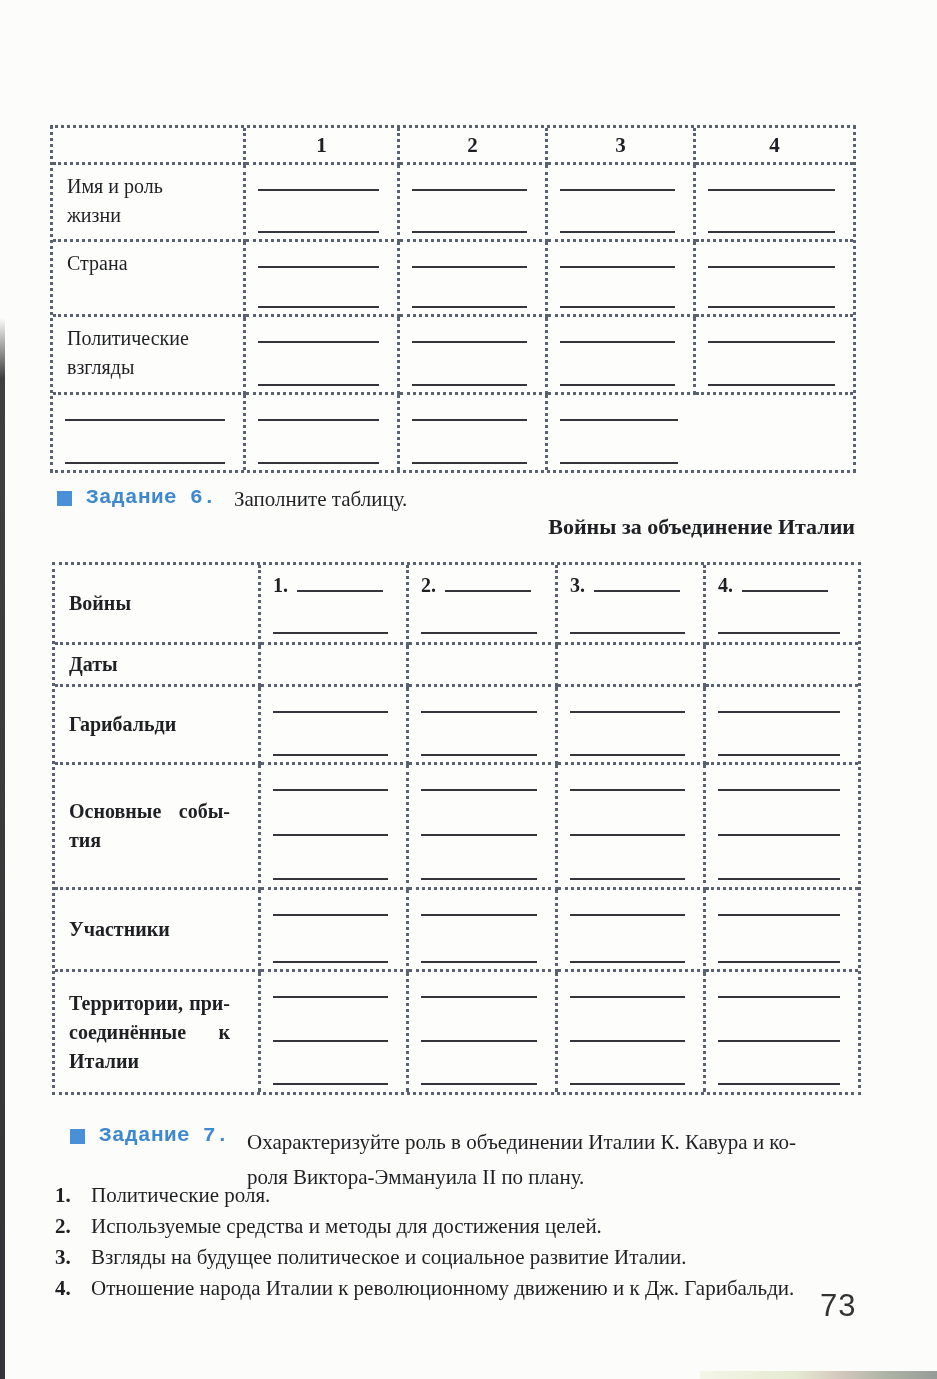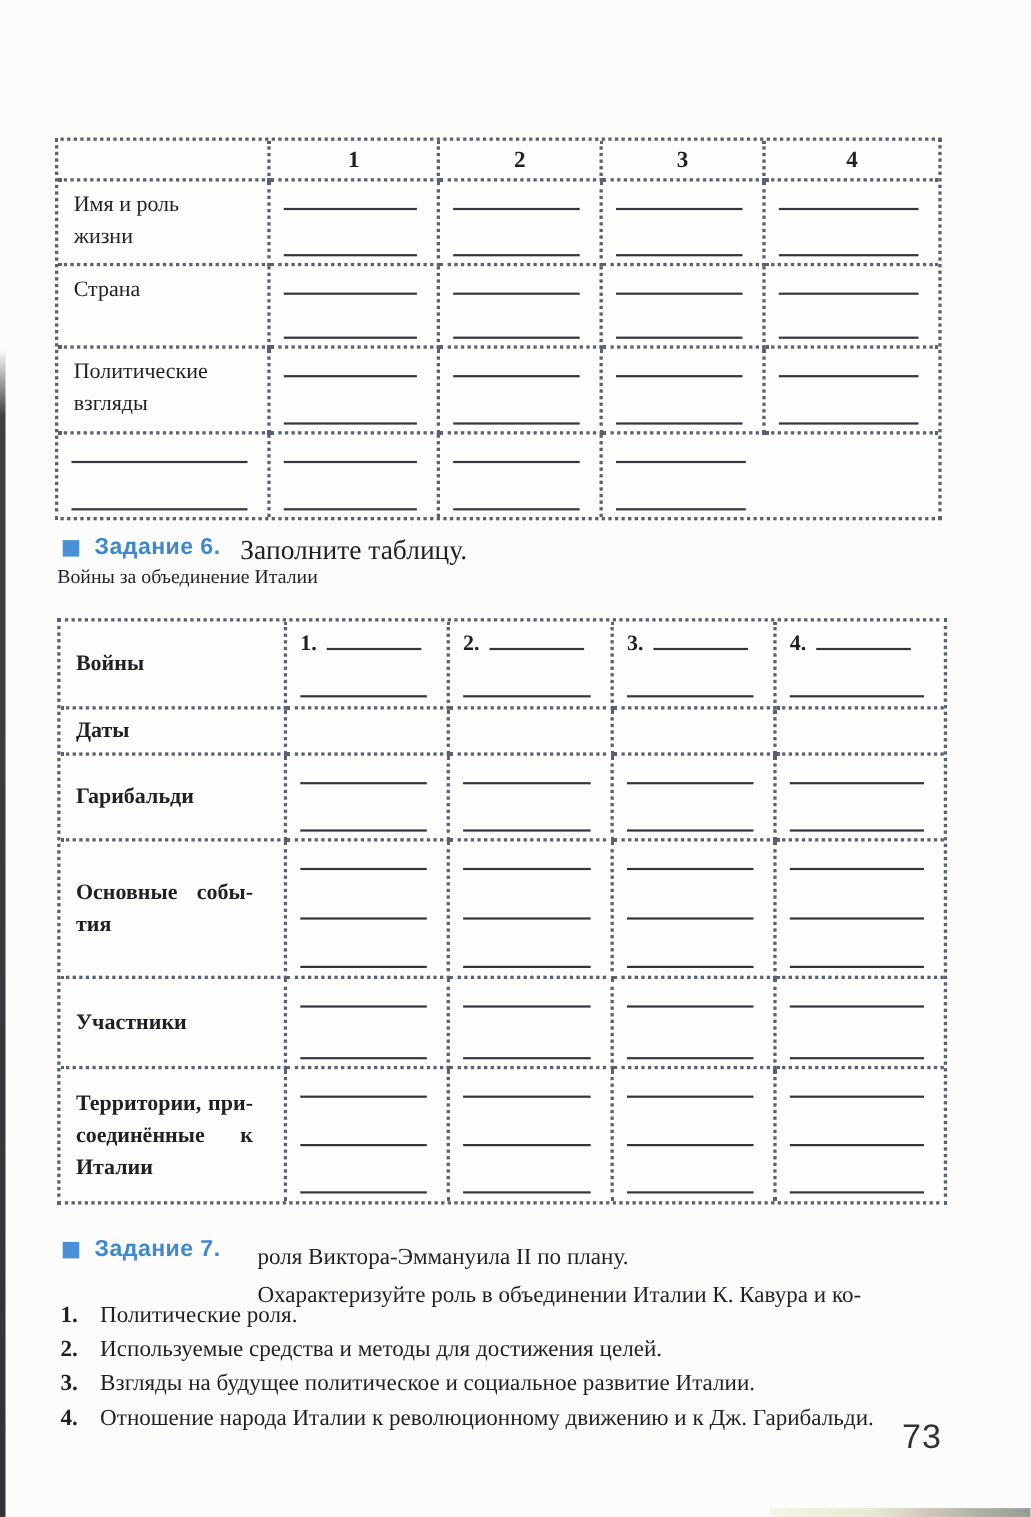--- a/index.html
+++ b/index.html
@@ -89,34 +89,34 @@
   
   .task-line{
     position:absolute;display:flex;align-items:flex-start;
   }
   .task-bullet{
     width:15px;height:15px;background:#4a90d9;
     display:inline-block;flex:0 0 15px;
     margin:5px 14px 0 0;
   }
   .task-label{
-    font-family:Liberation Sans, sans-serif;
+    font-family:Liberation Mono, monospace;
     font-weight:bold;font-size:21px;color:#3e88d0;
     letter-spacing:.4px;white-space:nowrap;
   }
   .task6-line{left:57px;top:486px;width:820px;}
   .task6-line .task-label{margin-right:18px;}
-  .task-instr{font-size:25px;padding-top:1px;}
+  .task-instr{font-size:21px;padding-top:1px;}
 
   .table-title{
     position:absolute;left:52px;top:514px;width:803px;
-    text-align:left;font-weight:normal;font-size:18px;
-  }
-
-  .task7-block{left:57px;top:1124px;width:850px;}
+    text-align:right;font-weight:bold;font-size:22px;
+  }
+
+  .task7-block{left:70px;top:1124px;width:850px;}
   .task7-block .task-label{margin-right:24px;width:124px;flex:0 0 124px;}
   .task7-text{flex:1;font-size:21px;line-height:35px;padding-top:1px;}
   .task7-text .ln{display:block;}
   .task7-text .ln1{text-align:justify;}
 
   
   .plan-list{
     position:absolute;left:55px;top:1182px;width:865px;
   }
   .plan-item{
@@ -329,22 +329,22 @@
         <div class="wl"></div>
         <div class="wl"></div>
         <div class="wl"></div>
       </div>
   </div>
 
   <div class="task-line task7-block">
     <span class="task-bullet"></span>
     <span class="task-label">Задание 7.</span>
     <span class="task7-text">
+      <span class="ln ln1">Охарактеризуйте роль в объединении Италии К. Кавура и ко-</span>
       <span class="ln">роля Виктора-Эммануила II по плану.</span>
-      <span class="ln ln1">Охарактеризуйте роль в объединении Италии К. Кавура и ко-</span>
     </span>
   </div>
 
   <div class="plan-list">
     <div class="plan-item">
       <span class="plan-num">1.</span>
       <span class="plan-text">Политические роля.</span>
     </div>
     <div class="plan-item">
       <span class="plan-num">2.</span>

